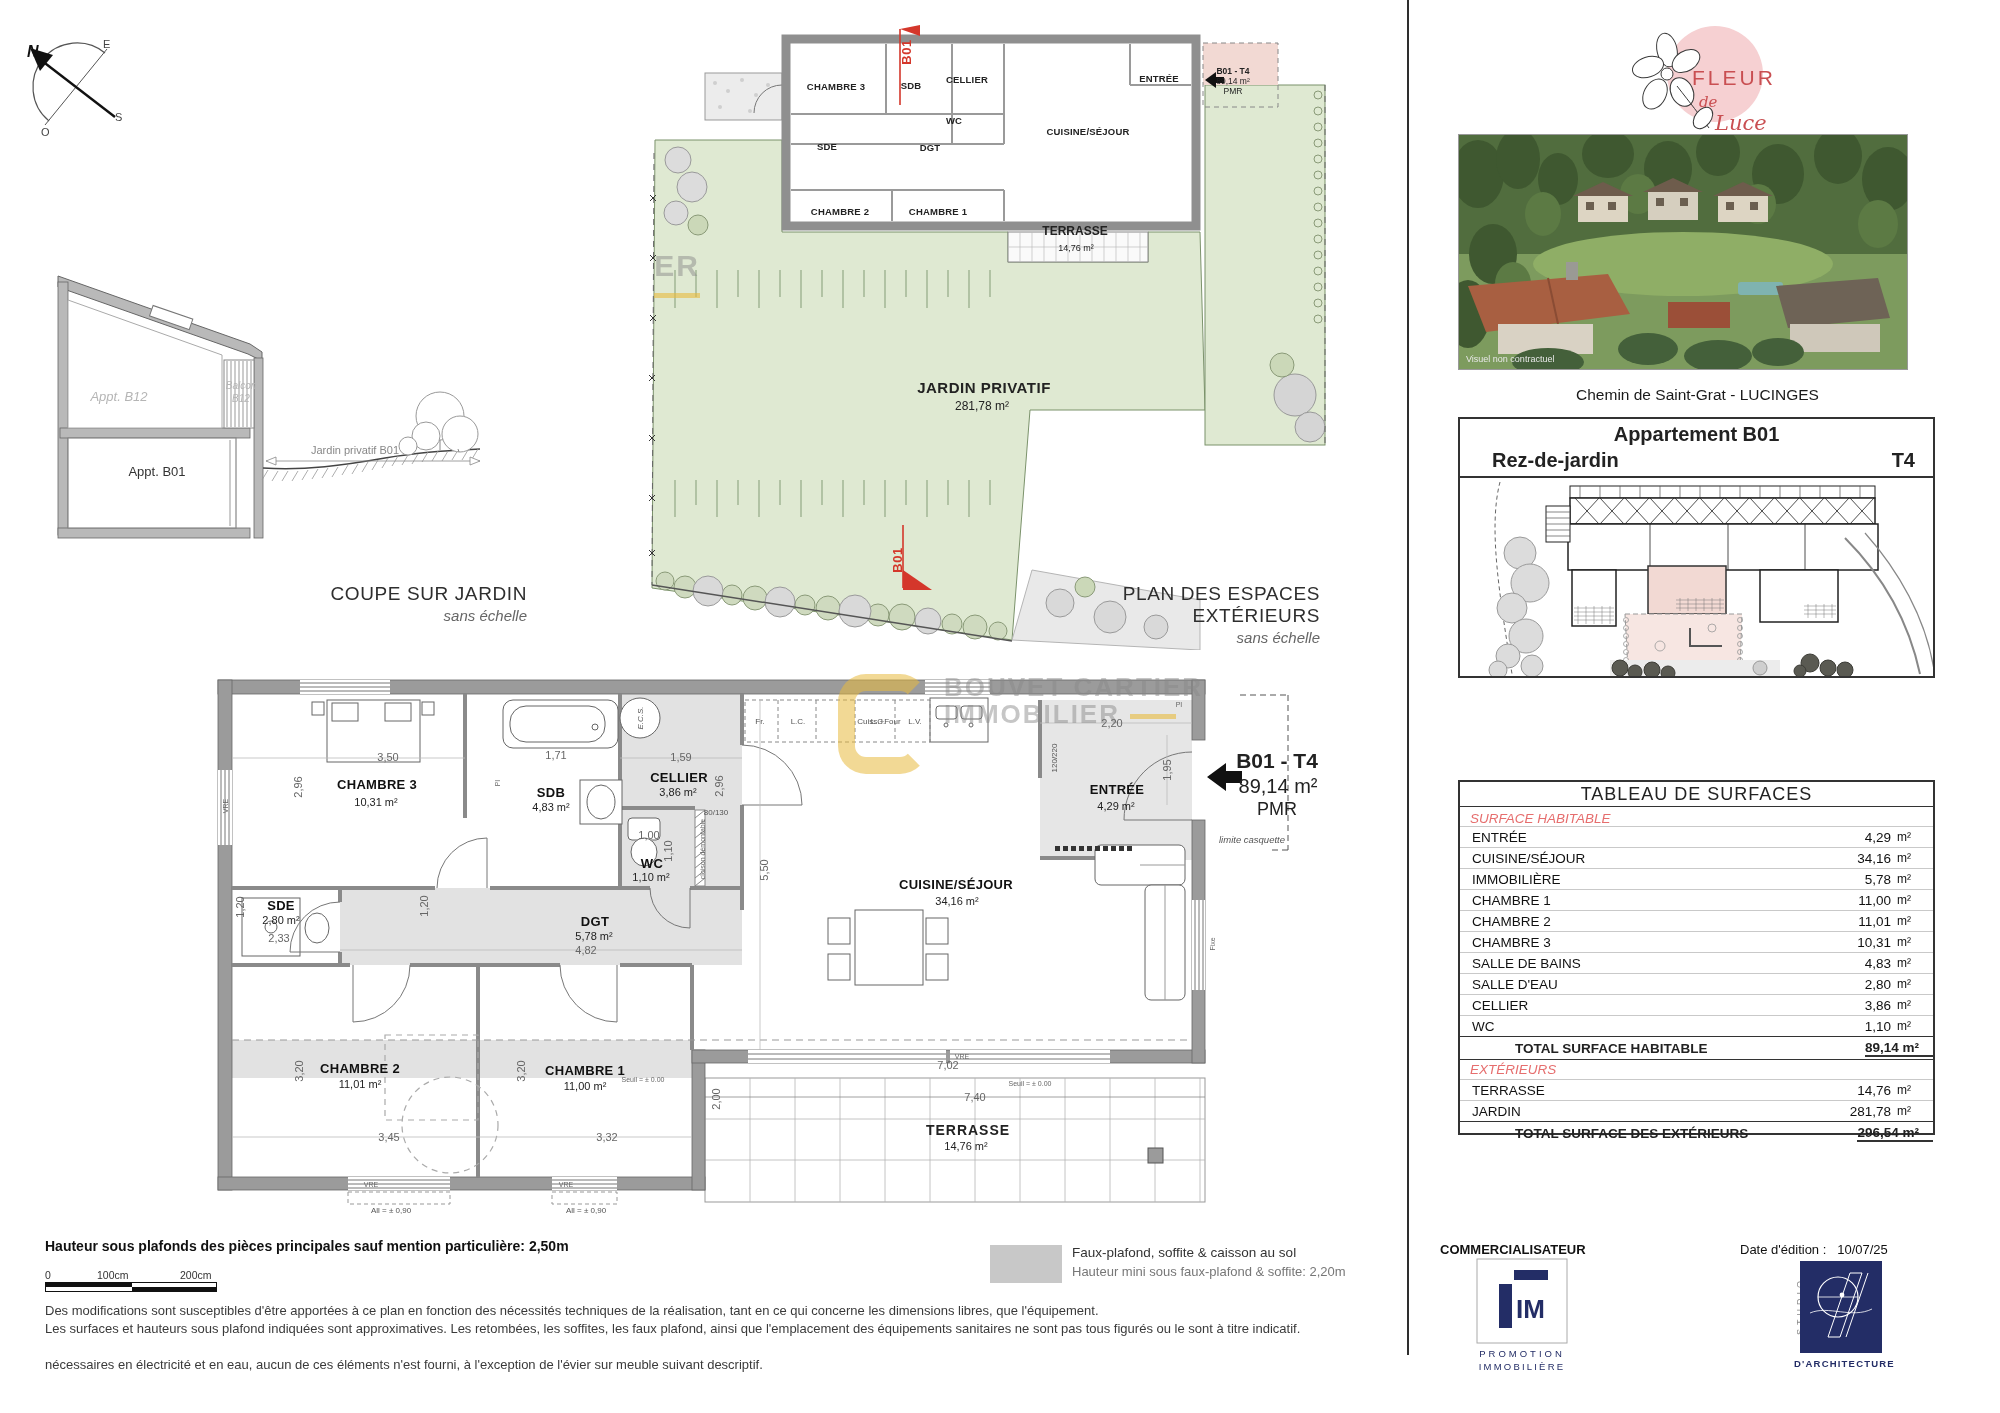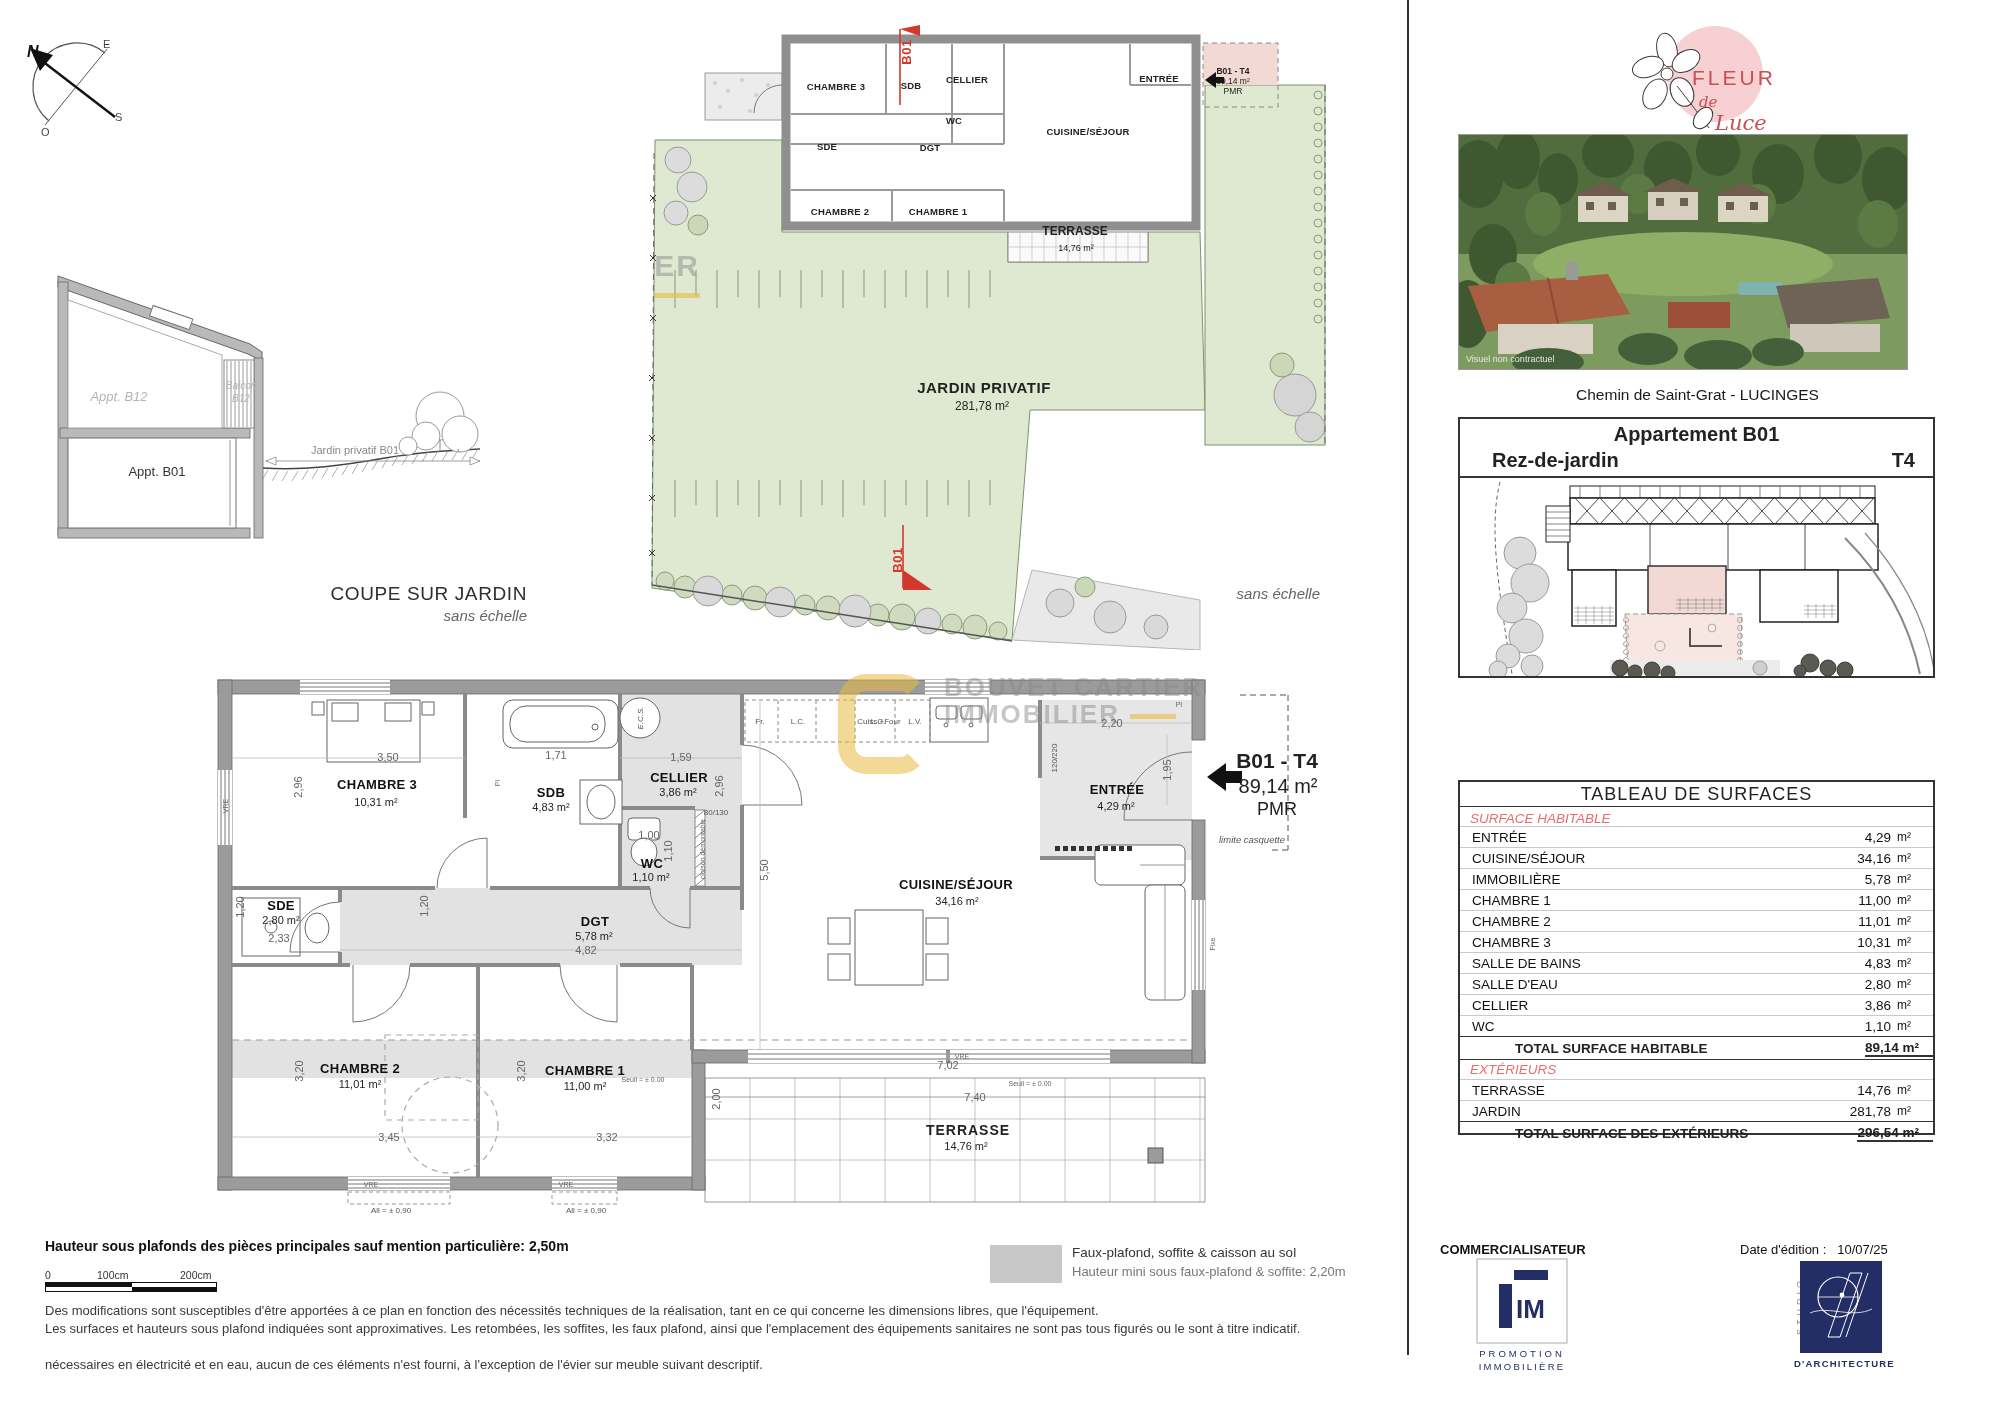--- a/index.html
+++ b/index.html
@@ -309,20 +309,21 @@
   <div class="lbl" style="left:1075px;top:231px;font-size:12px;font-weight:700;">TERRASSE</div>
   <div class="lbl" style="left:1076px;top:248px;font-size:9px;">14,76 m²</div>
   <div class="lbl" style="left:984px;top:387px;font-size:15px;font-weight:700;letter-spacing:.5px;">JARDIN PRIVATIF</div>
   <div class="lbl" style="left:982px;top:406px;font-size:12px;">281,78 m²</div>
   <div class="lbl" style="left:1233px;top:71px;font-size:8.5px;font-weight:700;">B01 - T4</div>
   <div class="lbl" style="left:1233px;top:81px;font-size:8.5px;">89,14 m²</div>
   <div class="lbl" style="left:1233px;top:91px;font-size:8.5px;">PMR</div>
   <div class="lbl v redmark" style="left:906px;top:52px;">B01</div>
   <div class="lbl v redmark" style="left:897px;top:560px;">B01</div>
   <div class="caption" style="left:1058px;top:583px;width:262px;">
+    <div class="t">PLAN DES ESPACES EXTÉRIEURS</div>
     <div class="s">sans échelle</div>
   </div>
 
   <div class="abs" style="left:560px;top:252px;width:140px;text-align:right;overflow:hidden;">
     <div class="wm-line" style="font-size:30px;">ER</div>
     <div style="height:7px;"></div>
     <div class="gold-dash" style="margin-left:90px;"></div>
   </div>
 
   <svg class="abs" style="left:195px;top:670px;" width="1150" height="550" viewBox="0 0 1150 550">

